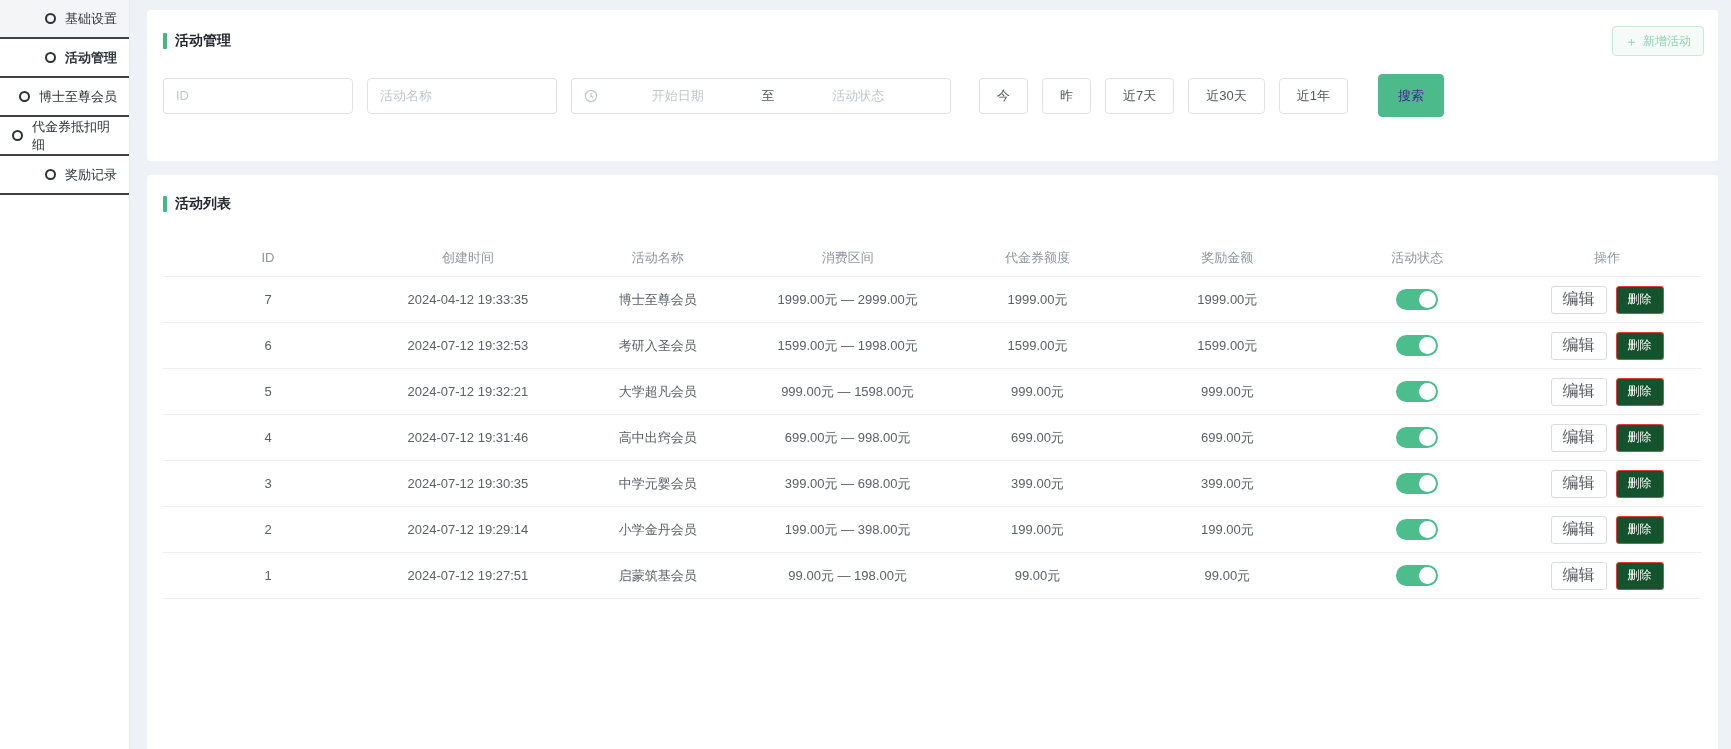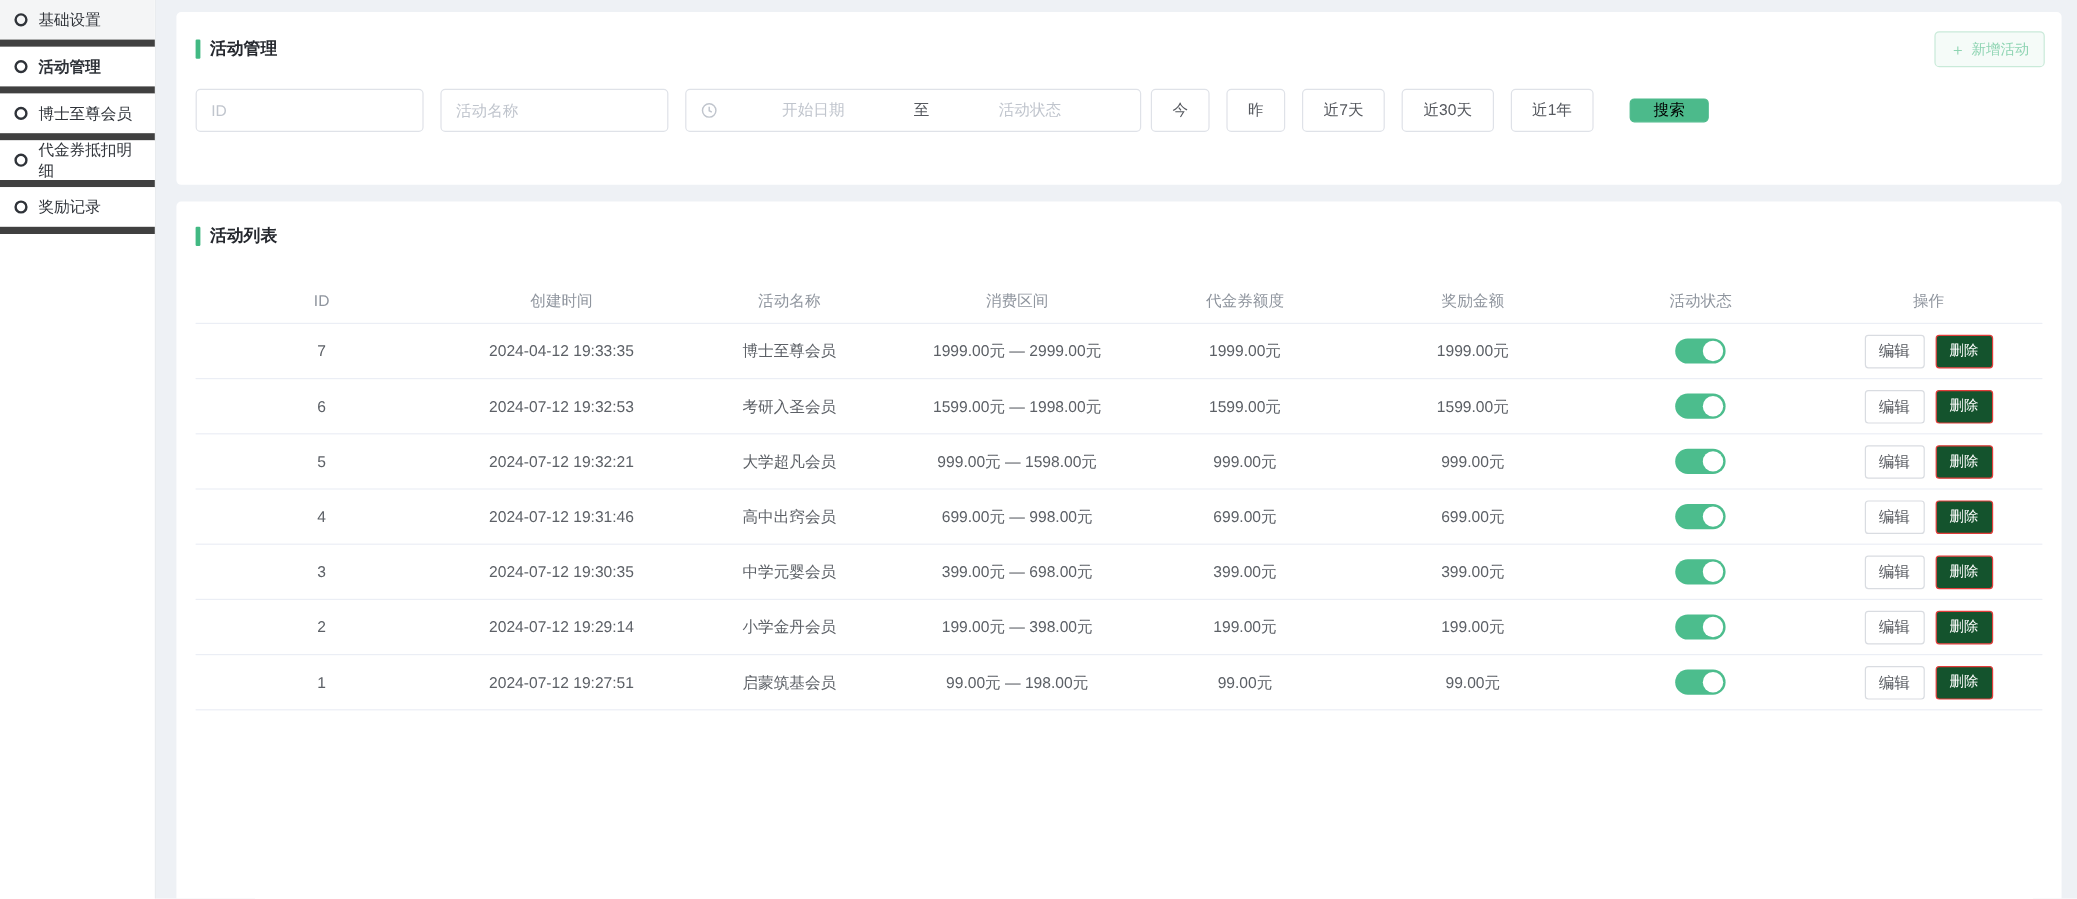--- a/index.html
+++ b/index.html
@@ -11,22 +11,22 @@
   }
   .app { display: flex; width: 1731px; height: 749px; }
 
   
   .sidebar {
     width: 130px; flex-shrink: 0; background: #ffffff;
     border-right: 1px solid #e9ecef;
   }
   .side-item {
     height: 39px; display: flex; align-items: center; gap: 9px;
-    padding: 0 12px; border-bottom: 6px solid #404040;
-    font-size: 13px; color: #2f3339; cursor: pointer; background: #fff;
+    padding: 0 12px; border-bottom: 2px solid #404040;
+    font-size: 13px; color: #2f3339; cursor: pointer; background: #fff; justify-content: flex-end;
   }
   .side-item.highlighted { background: #f4f5f6; }
   .side-item.active { font-weight: bold; }
   .circle-icon {
     width: 11px; height: 11px; border: 2px solid #2f3339;
     border-radius: 50%; flex-shrink: 0;
   }
 
   
   .main {
@@ -61,38 +61,38 @@
     font-family: "Liberation Sans", "DejaVu Sans", sans-serif;
   }
   .f-input::placeholder { color: #c0c5cd; }
   .select-wrap { position: relative; width: 190px; margin-right: 14px; }
   .select-wrap .f-input { width: 100%; margin-right: 0; padding-right: 28px; cursor: pointer; }
   .chevron {
     position: absolute; right: 10px; top: 12px; pointer-events: none;
     width: 12px; height: 12px;
   }
   .date-range {
-    height: 36px; width: 380px; margin-right: 8px;
+    height: 36px; width: 380px; margin-right: 28px;
     border: 1px solid #dfe2e8; border-radius: 4px; background: #fff;
     display: flex; align-items: center; padding: 0 12px; cursor: pointer;
   }
   .date-range .clock { width: 14px; height: 14px; flex-shrink: 0; }
   .date-ph { flex: 1; text-align: center; font-size: 13px; color: #c0c5cd; }
   .date-sep { font-size: 13px; color: #55585e; padding: 0 4px; }
 
   .quick-btn {
     height: 36px; padding: 0 17px; margin-right: 14px;
     background: #fff; border: 1px solid #dfe2e8; border-radius: 4px;
     font-size: 13px; color: #55585e; cursor: pointer;
     font-family: inherit;
   }
   .search-btn {
-    height: 20px; padding: 0 19px; margin-left: 16px;
+    height: 43px; padding: 0 19px; margin-left: 16px;
     background: #4cba8b; border: 1px solid #4cba8b; border-radius: 4px;
-    font-size: 13px; color: #000000; cursor: pointer; font-family: inherit;
+    font-size: 13px; color: #4c1d95; cursor: pointer; font-family: inherit;
   }
 
   
   .table { margin-top: 26px; width: 100%; }
   .t-row {
     display: grid;
     grid-template-columns: 210px repeat(7, 1fr);
     align-items: center;
     border-bottom: 1px solid #ebeef5;
   }
@@ -111,21 +111,21 @@
     position: absolute; top: 2px; left: 2px; width: 17px; height: 17px;
     background: #fff; border-radius: 50%; transition: left .15s;
   }
   .toggle.on .knob { left: 23px; }
 
   
   .ops { display: inline-flex; gap: 9px; justify-content: center; }
   .edit-btn {
     height: 28px; padding: 0 11px; background: #fff;
     border: 1px solid #d9dce1; border-radius: 3px;
-    font-size: 13px; color: #55585e; cursor: pointer; font-family: Liberation Serif, serif;
+    font-size: 16px; color: #55585e; cursor: pointer; font-family: Liberation Serif, serif;
   }
   .del-btn {
     height: 28px; padding: 0 11px; background: #14532d;
     border: 1px solid #e23d3b; border-radius: 3px;
     font-size: 12px; color: #ffffff; cursor: pointer; font-family: inherit;
   }
 </style>
 </head>
 <body>
 

